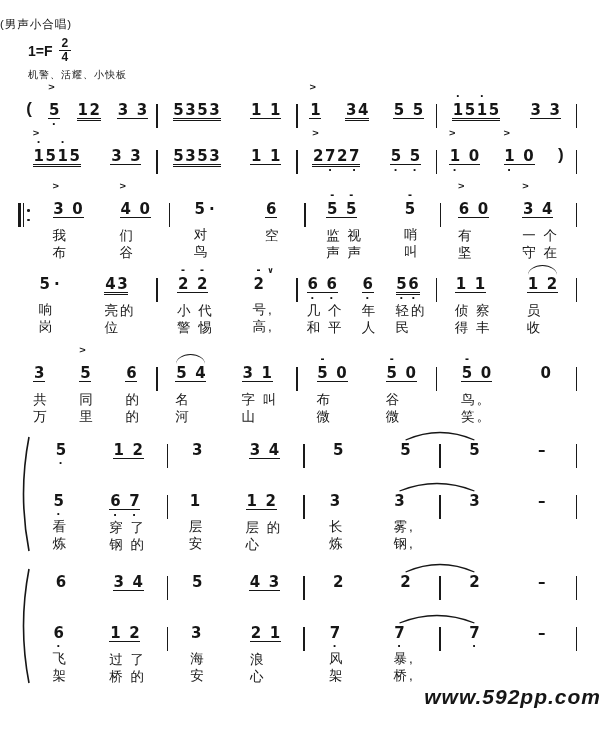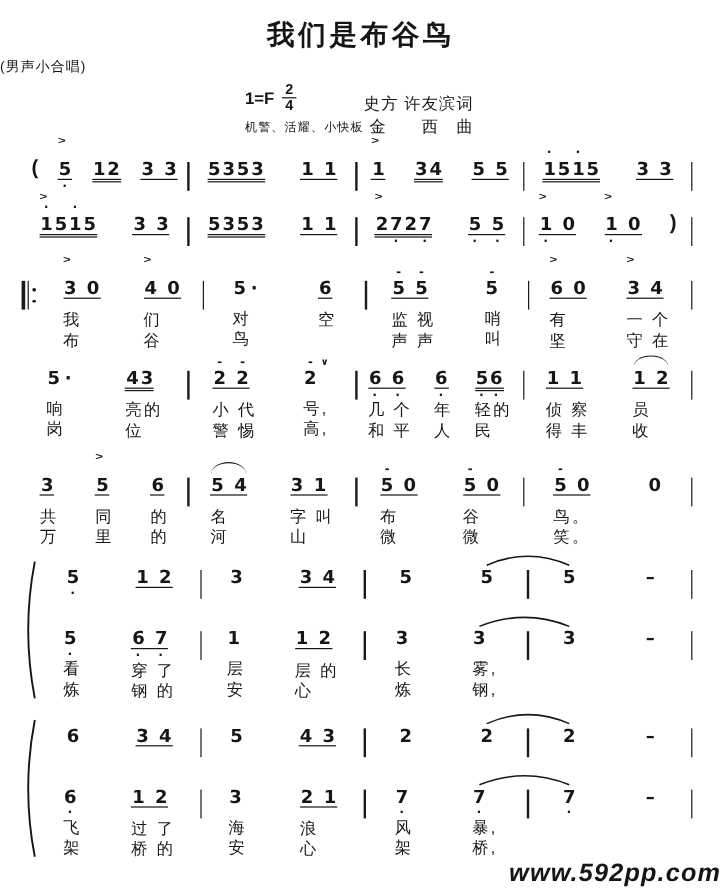--- a/index.html
+++ b/index.html
@@ -4,21 +4,21 @@
 <style>
   html,body{margin:0;padding:0;}
   body{
     width:601px;height:741px;background:#ffffff;color:#161616;
     font-family:"Liberation Sans","DejaVu Sans",sans-serif;
     overflow:hidden;position:relative;
   }
   .page{padding-top:14px;}
   .title{margin:0;text-align:center;font-size:23px;letter-spacing:3px;font-weight:bold;}
   .subtitle{text-align:left;font-size:11.5px;margin-top:3px;letter-spacing:1px;}
-  .meta{display:flex;justify-content:center;align-items:flex-start;padding:5px 30px 0 28px;height:48px;}
+  .meta{display:flex;justify-content:space-between;align-items:flex-start;padding:5px 30px 0 28px;height:48px;}
   .keysig{font-size:14px;font-weight:bold;display:flex;align-items:center;gap:6px;}
   .frac{display:inline-block;text-align:center;}
   .frac .num{display:block;font-size:12px;line-height:13px;border-bottom:1px solid #161616;padding:0 3px;}
   .frac .den{display:block;font-size:12px;line-height:13px;}
   .tempo{font-size:10px;margin-top:4px;letter-spacing:1px;}
   .credits{font-size:13.5px;margin-top:9px;text-align:right;line-height:19px;letter-spacing:1px;}
 
   #score-root{position:relative;padding:6px 24px 0 18px;}
   #tie-svg{position:absolute;left:0;top:0;pointer-events:none;z-index:3;}
 
@@ -64,37 +64,32 @@
   .L-v1c{margin-bottom:6px;}
   .S-a{margin-bottom:10px;}
 
   .watermark{text-align:right;font-style:italic;font-weight:bold;font-size:21px;
              letter-spacing:1px;margin-top:0;}
 </style>
 </head>
 <body>
 
 <div class="page">
-  <h1 class="title">我们是布谷鸟</h1>
   <div class="subtitle">(男声小合唱)</div>
   <div class="meta">
     <div>
       <div class="keysig">
         <span>1=F</span>
         <span class="frac">
           <span class="num">2</span>
           <span class="den">4</span>
         </span>
       </div>
       <div class="tempo">机警、活耀、小快板</div>
     </div>
-    <div class="credits">
-      <div>史方 许友滨词</div>
-      <div>金　　西　曲</div>
-    </div>
   </div>
 
   <div id="score-root">
     <svg id="tie-svg" width="601" height="600">
         <path d="M405.6 355.0 Q440.0 340.0 474.4 355.0" fill="none" stroke="#161616" stroke-width="1.3"></path>
         <path d="M399.5 406.0 Q437.0 391.0 474.4 406.0" fill="none" stroke="#161616" stroke-width="1.3"></path>
         <path d="M405.6 487.0 Q440.0 472.0 474.4 487.0" fill="none" stroke="#161616" stroke-width="1.3"></path>
         <path d="M399.5 538.0 Q437.0 523.0 474.4 538.0" fill="none" stroke="#161616" stroke-width="1.3"></path>
       </svg>
   <div class="mline L-intro1">

